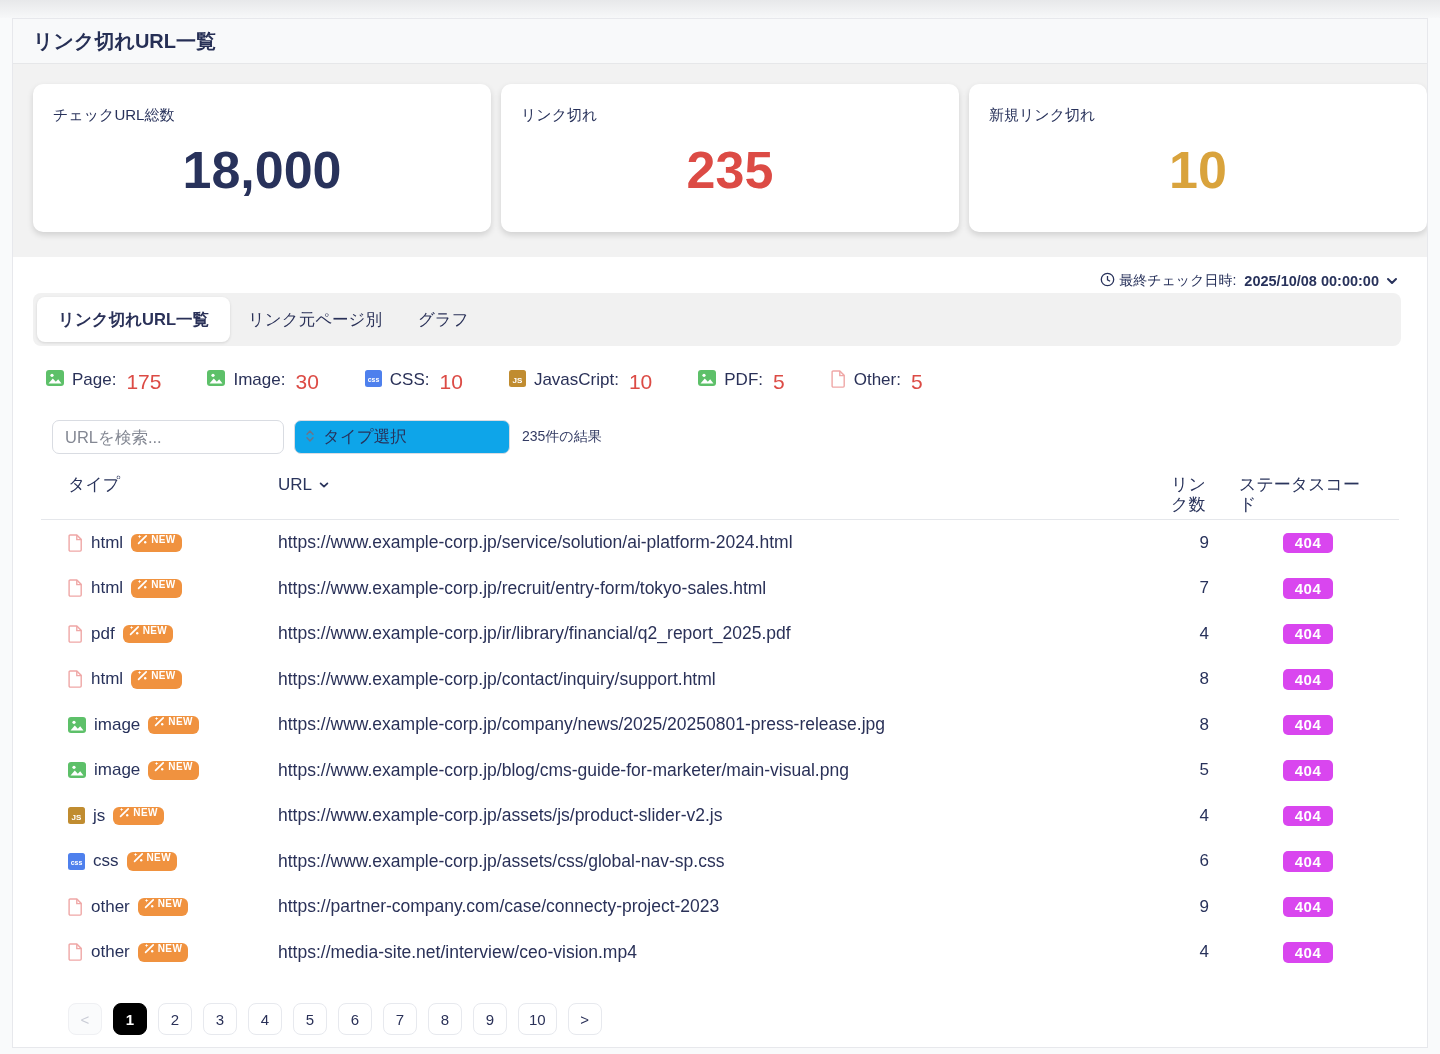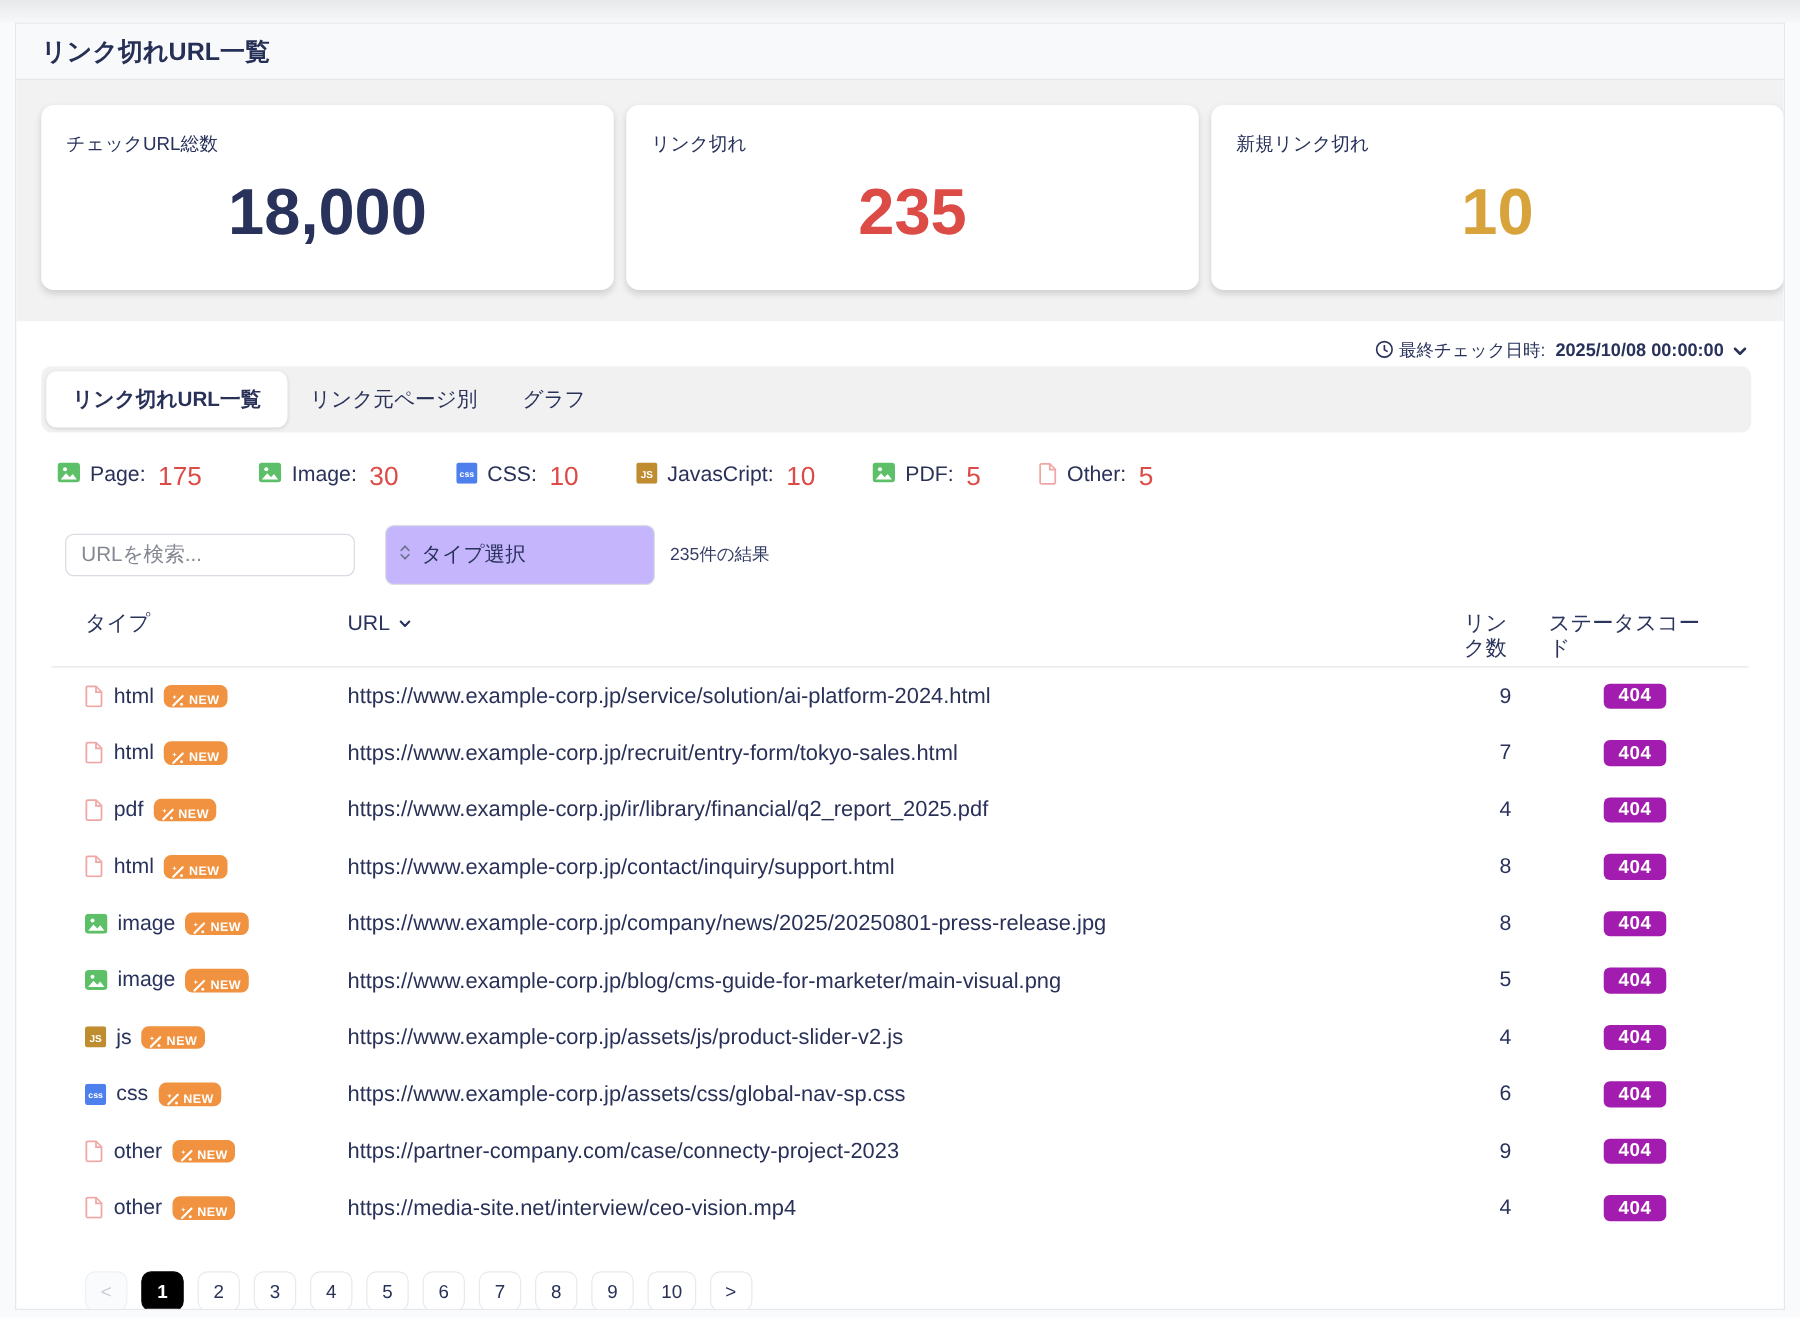--- a/index.html
+++ b/index.html
@@ -19,40 +19,40 @@
   .tab { font-size:16.5px; padding:0 18px; color:#2a3158; height:45px; display:flex; align-items:center; border-radius:8px; }
   .tab.active { background:#fff; font-weight:bold; box-shadow:0 1px 3px rgba(0,0,0,.12); padding:0 21px; }
   .filter-row { display:flex; align-items:center; gap:46px; margin:24px 0 0 33px; }
   .f-item { display:flex; align-items:flex-start; gap:8px; font-size:17px; }
   .f-item .icon { display:flex; }
   .f-label { color:#2a3158; }
   .f-value { color:#dc4b45; font-size:21px; margin-left:2px; }
   .search-row { display:flex; align-items:center; margin:26px 0 0 39px; }
   .search-input { width:232px; height:34px; border:1px solid #d9dce2; border-radius:7px; padding:0 12px; font-size:16.5px; color:#28325b; background:#fff; font-family:inherit; }
   .search-input::placeholder { color:#848893; }
-  .type-select { width:216px; height:48px; border:1px solid #d9dce2; border-radius:7px; margin-left:24px; display:flex; align-items:center; padding:0 10px; gap:8px; font-size:16.5px; background:#c4b5fd; color:#28325b; }
+  .type-select { width:216px; height:34px; border:1px solid #d9dce2; border-radius:7px; margin-left:10px; display:flex; align-items:center; padding:0 10px; gap:8px; font-size:16.5px; background:#0ea5e9; color:#28325b; }
   .result-count { margin-left:12px; font-size:14px; color:#333b63; }
   .table { margin:0 28px; }
   .thead { display:grid; grid-template-columns:237px 1fr 58px 182px; margin-top:21px; font-size:17px; color:#2a345c; border-bottom:1px solid #e5e7eb; padding-bottom:4px; line-height:20px; }
   .th-type { padding-left:27px; }
   .th-url { display:flex; gap:6px; align-items:flex-start; }
   .th-url svg { margin-top:4px; }
   .th-links { padding-left:12px; }
   .th-links span { display:inline-block; width:52px; }
   .th-status { padding-left:22px; }
   .th-status span { display:inline-block; width:122px; }
   .row { display:grid; grid-template-columns:237px 1fr 58px 182px; height:45.5px; align-items:center; font-size:17px; }
   .cell-url { font-size:17.5px; }
   .cell-type { display:flex; align-items:center; gap:8px; padding-left:27px; color:#28325b; font-weight:500; }
   .cell-type .icon { display:flex; }
   .cell-url { color:#2a3158; }
   .cell-links { text-align:right; padding-right:8px; }
   .cell-status { display:flex; justify-content:center; }
-  .badge-404 { background:#a21caf; color:#fff; font-weight:bold; font-size:15px; width:50px; height:20.5px; border-radius:5px; display:flex; align-items:center; justify-content:center; letter-spacing:.5px; }
-  .new-badge { background:#f0923f; color:#fff; font-size:10px; font-weight:bold; height:18.5px; border-radius:6px; display:inline-flex; align-items:flex-end; gap:3px; padding:0 6px; letter-spacing:.4px; margin-left:0; }
+  .badge-404 { background:#d946ef; color:#fff; font-weight:bold; font-size:15px; width:50px; height:20.5px; border-radius:5px; display:flex; align-items:center; justify-content:center; letter-spacing:.5px; }
+  .new-badge { background:#f0923f; color:#fff; font-size:10px; font-weight:bold; height:18.5px; border-radius:6px; display:inline-flex; align-items:flex-start; gap:3px; padding:0 6px; letter-spacing:.4px; margin-left:0; }
   .pagination { display:flex; gap:11px; margin:28px 0 0 55px; }
   .pg { min-width:34px; height:32px; border:1px solid #e7e9ee; border-radius:8px; background:#fff; display:flex; align-items:center; justify-content:center; font-size:15px; color:#2a3158; padding:0 10px; }
   .pg.disabled { background:#fafbfc; border-color:#eff0f3; color:#c9ccd6; }
   .pg.active { background:#000; border-color:#000; color:#fff; font-weight:bold; }
 </style>
 </head>
 <body>
 
 <div class="top-strip"></div>
 <div class="container">

